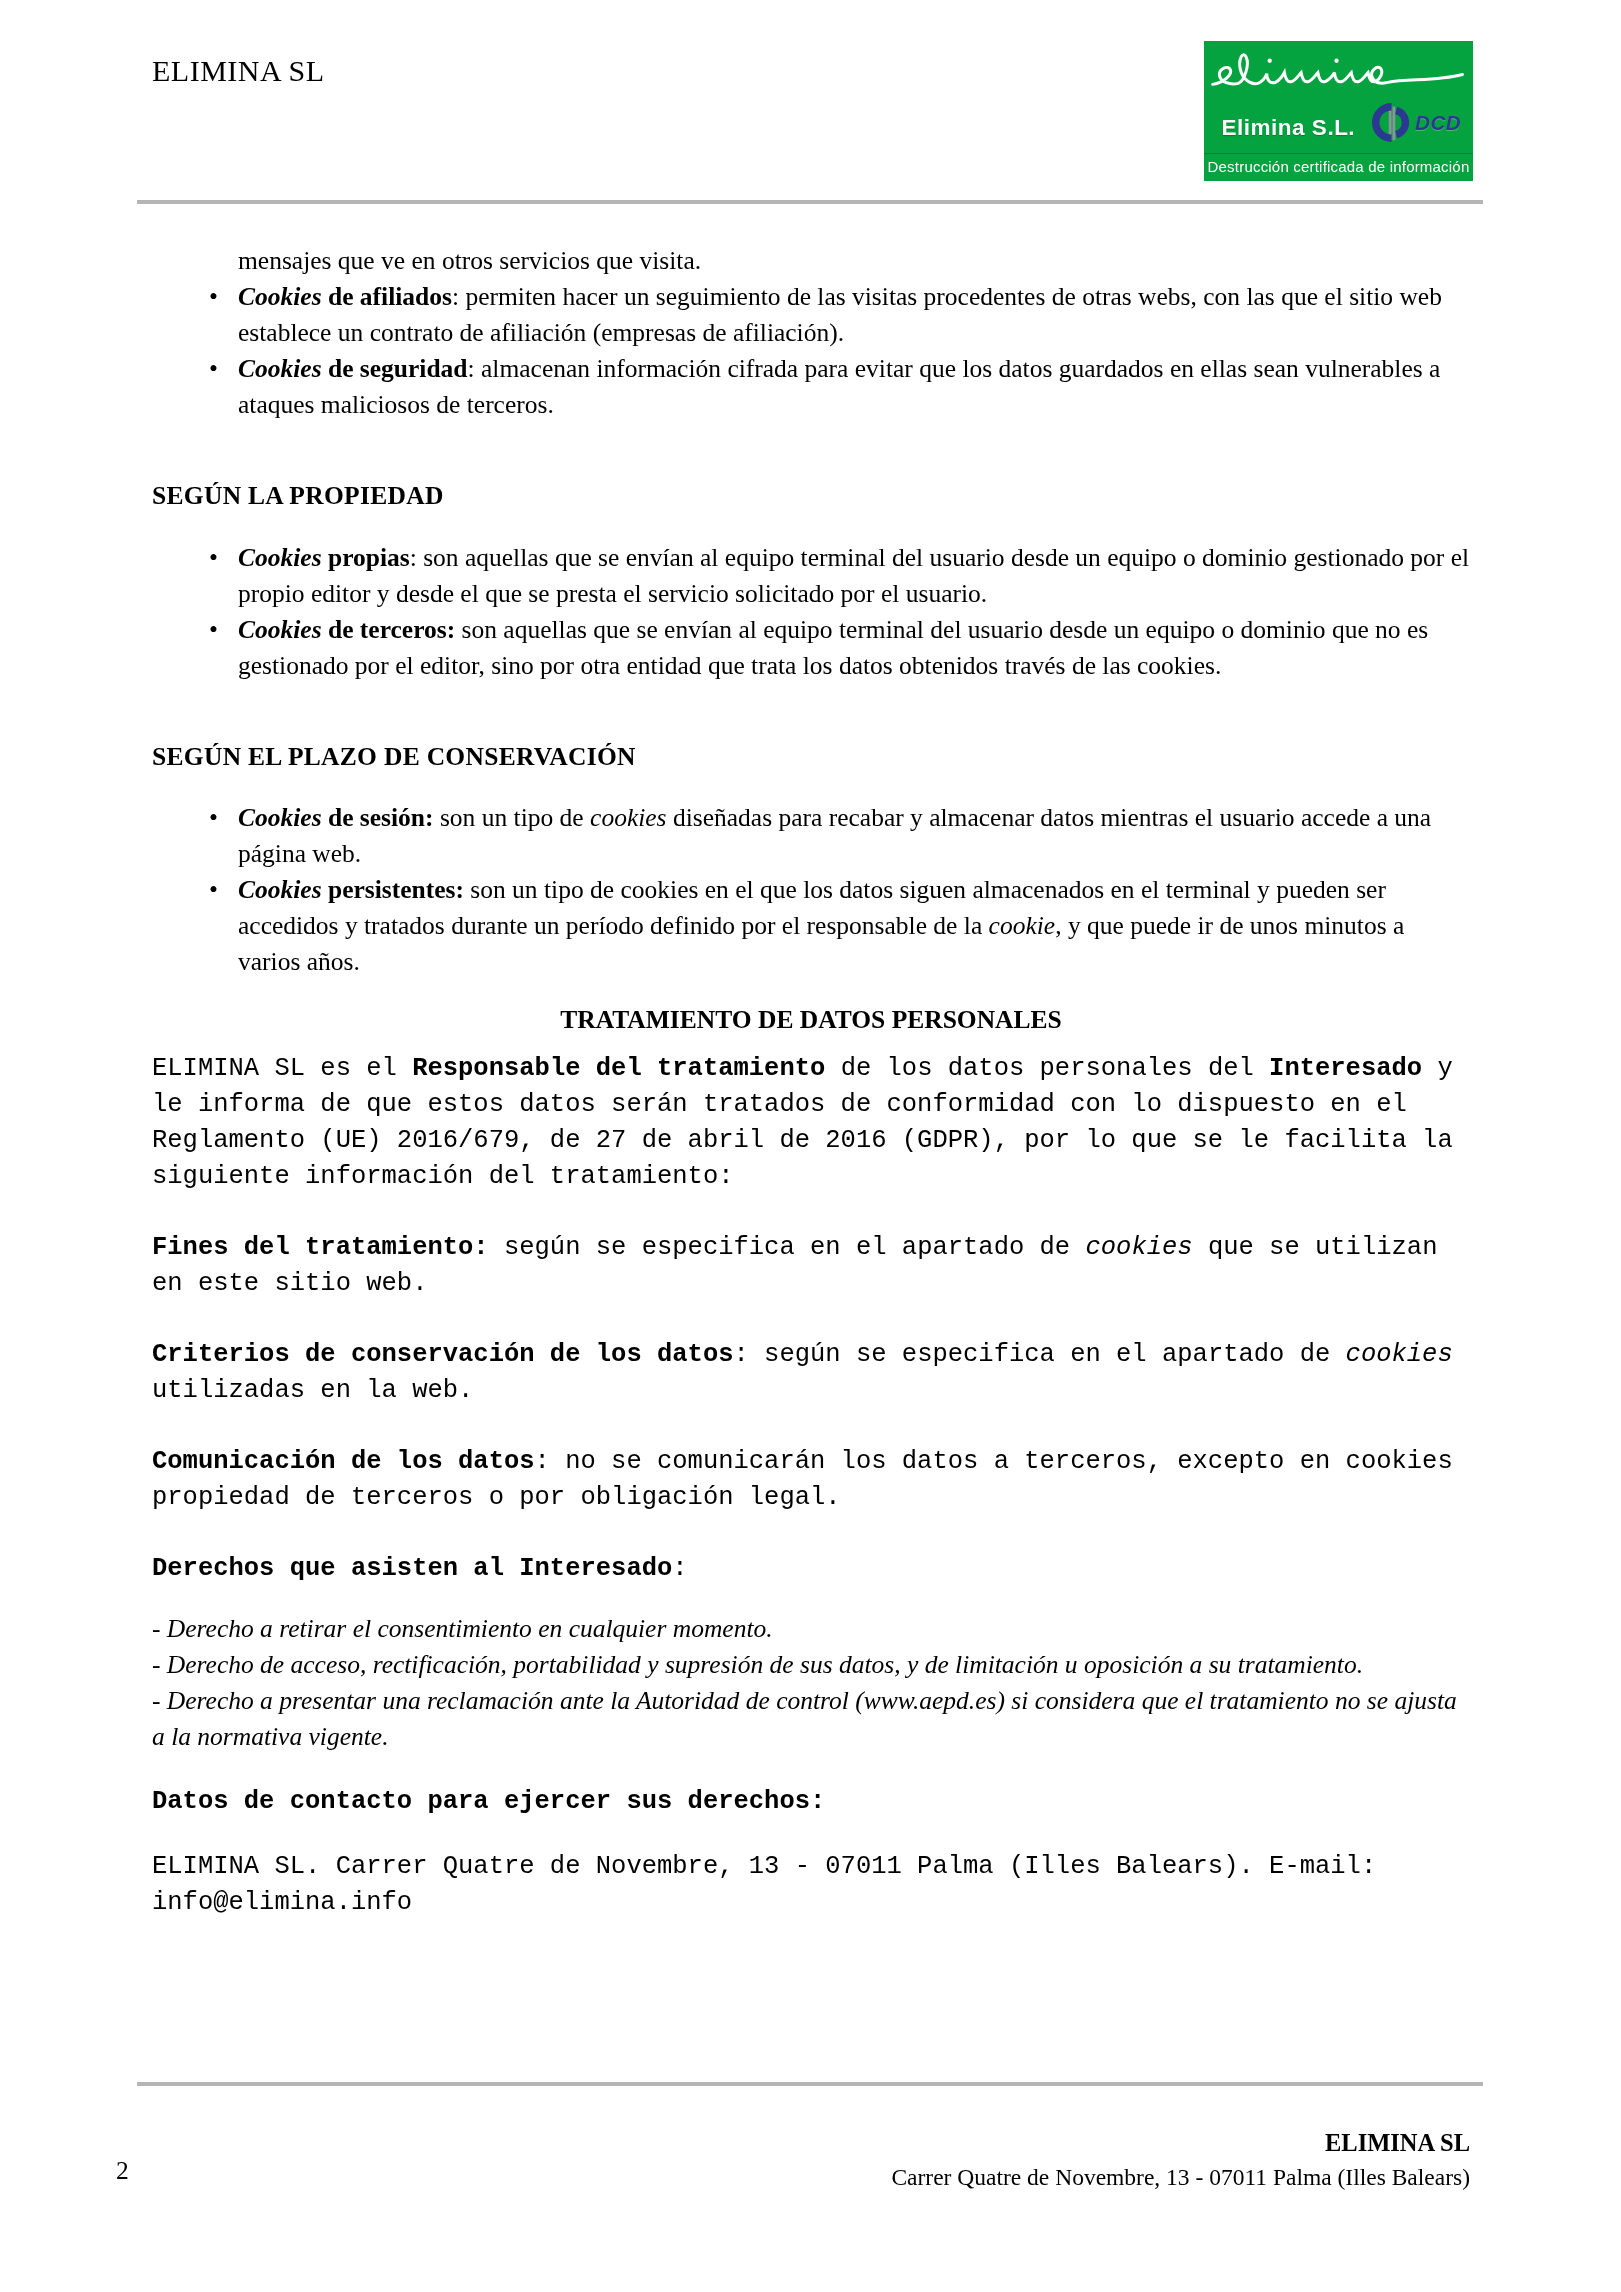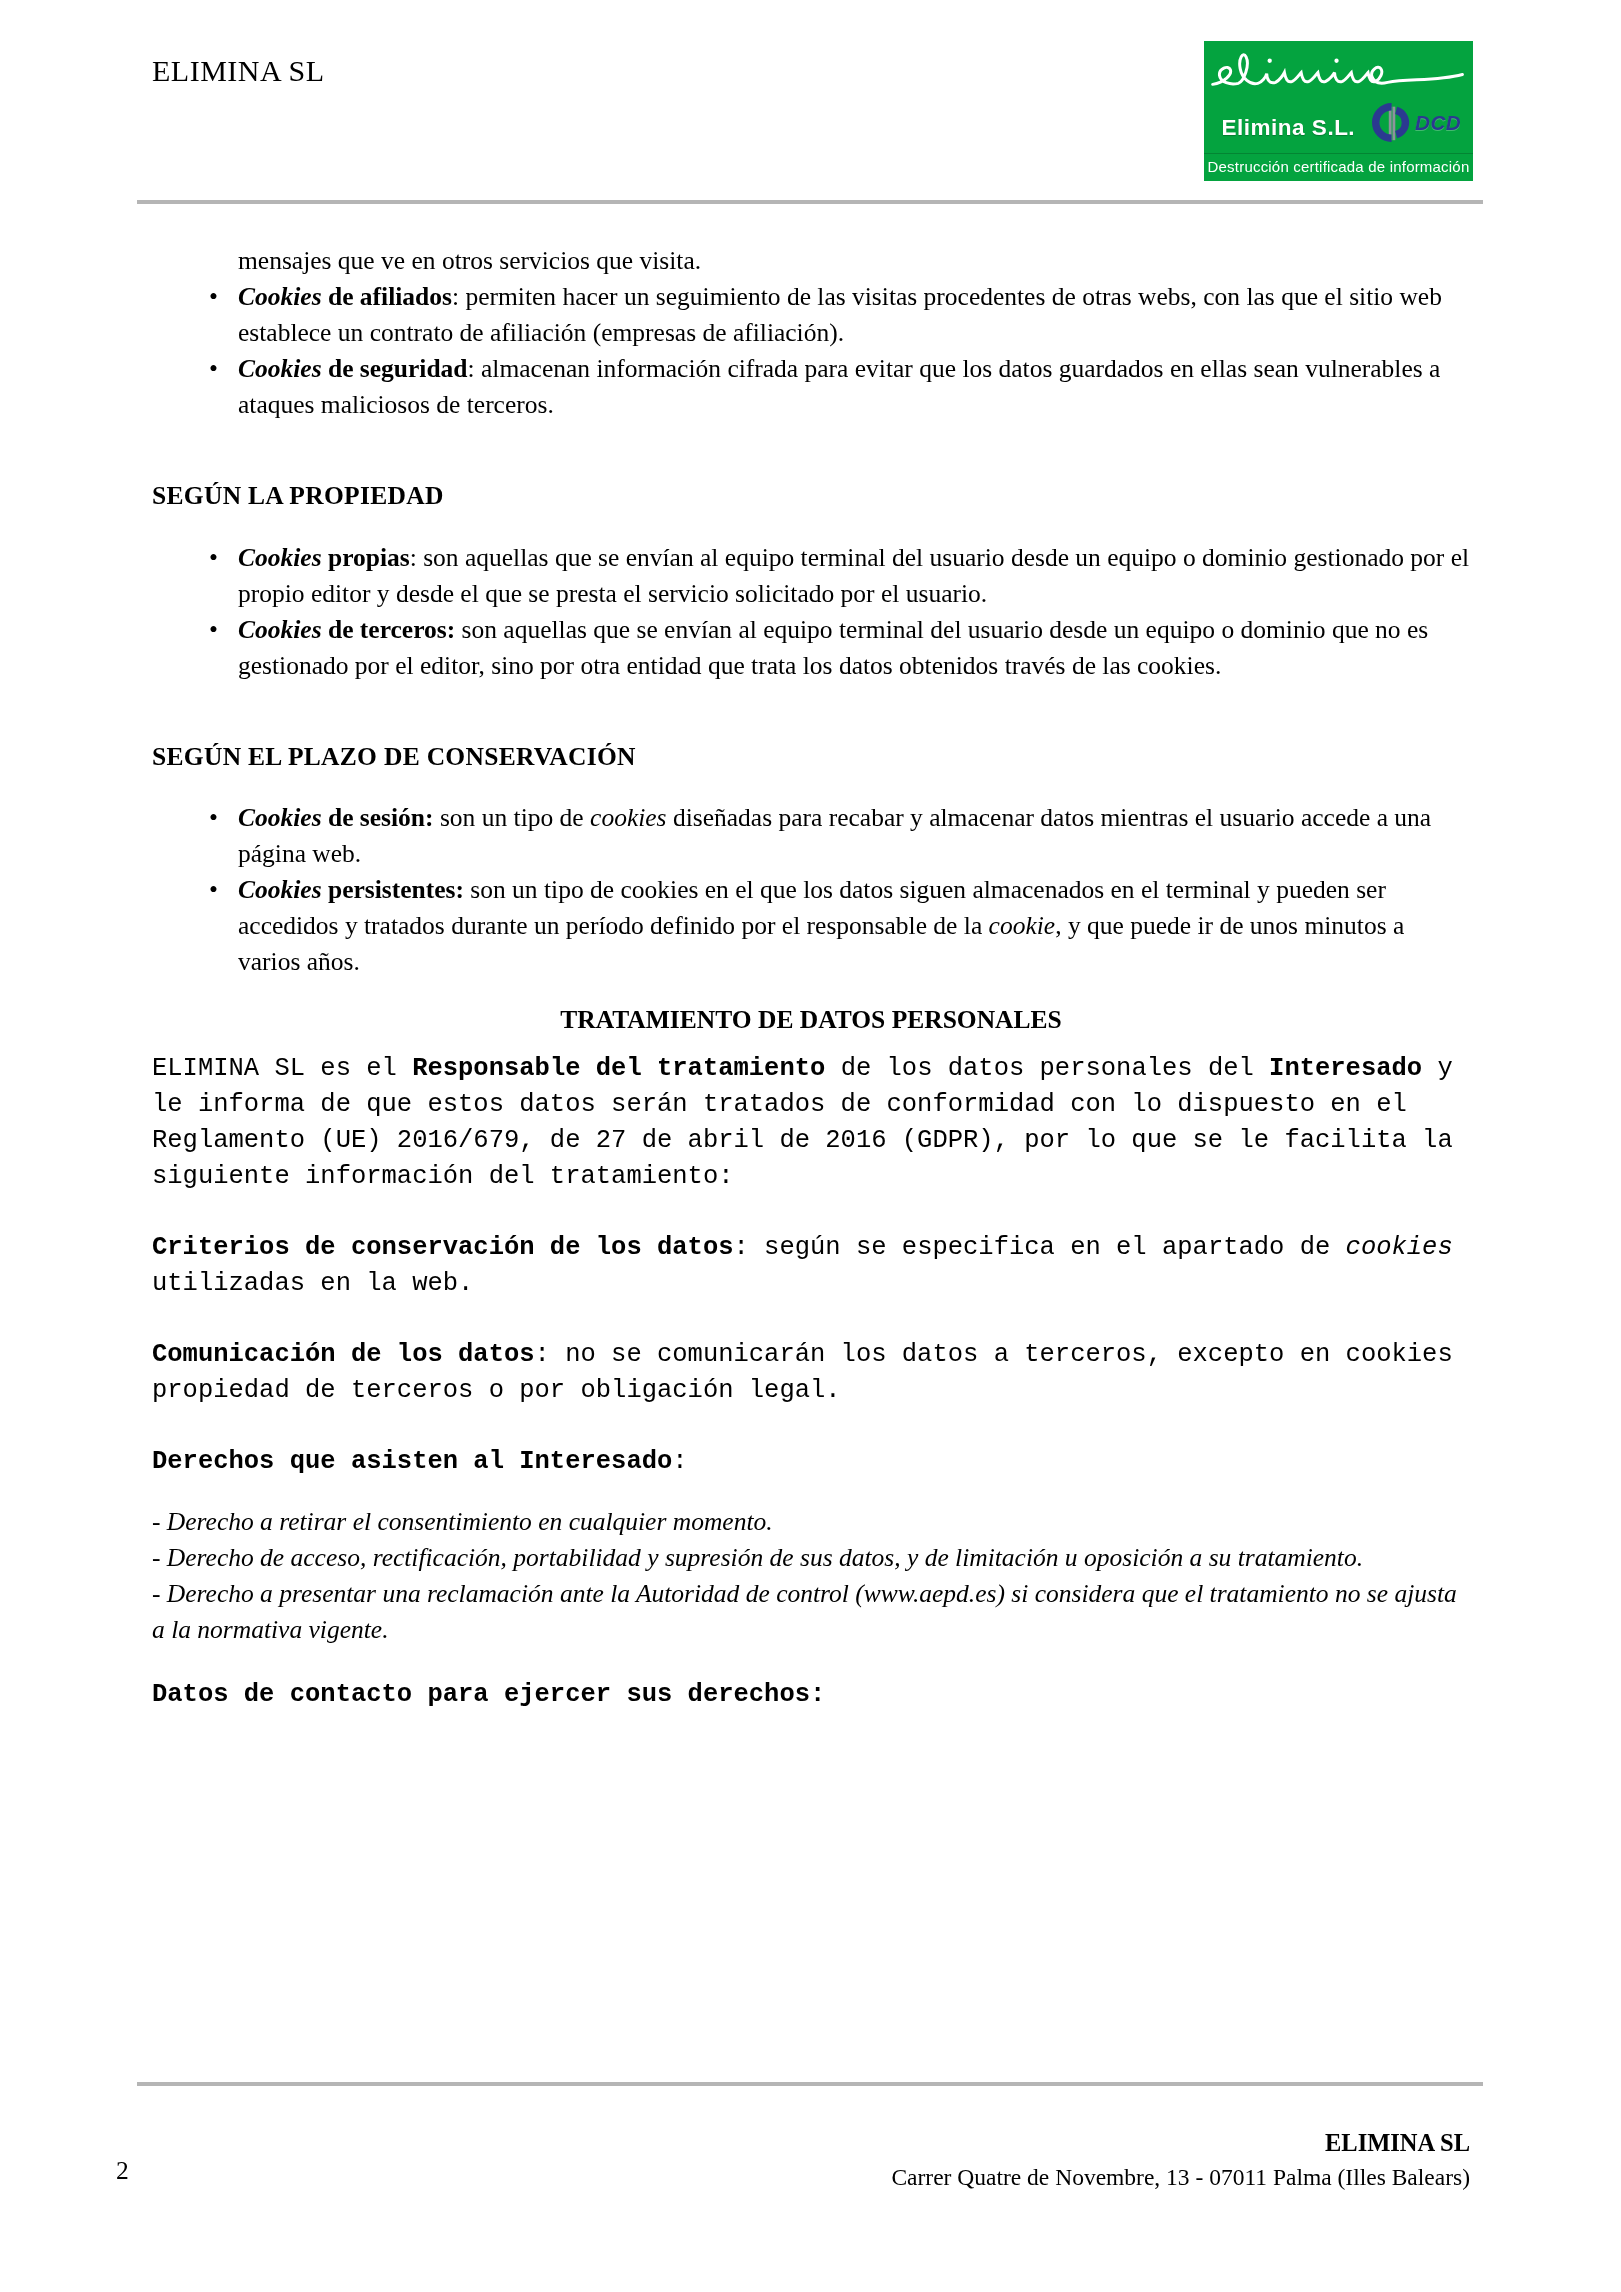--- a/index.html
+++ b/index.html
@@ -149,31 +149,33 @@
       </div>
       <div class="item">
         <span class="marker">•</span>
         <span><span class="run bi">Cookies</span><span class="run b"> persistentes:</span><span class="run "> son un tipo de cookies en el que los datos siguen almacenados en el terminal y pueden ser accedidos y tratados durante un período definido por el responsable de la </span><span class="run i">cookie</span><span class="run ">, y que puede ir de unos minutos a varios años.</span></span>
       </div>
     </div>
 
     <div class="center-head">TRATAMIENTO DE DATOS PERSONALES</div>
 
     <div class="para para-first"><span class="run ">ELIMINA SL es el </span><span class="run b">Responsable del tratamiento</span><span class="run "> de los datos personales del </span><span class="run b">Interesado</span><span class="run "> y le informa de que estos datos serán tratados de conformidad con lo dispuesto en el Reglamento (UE) 2016/679, de 27 de abril de 2016 (GDPR), por lo que se le facilita la siguiente información del tratamiento:</span></div>
+    <div class="para"><span class="run b">Fines del tratamiento:</span><span class="run "> según se especifica en el apartado de </span><span class="run i">cookies</span><span class="run "> que se utilizan en este sitio web.</span></div>
     <div class="para"><span class="run b">Criterios de conservación de los datos</span><span class="run ">: según se especifica en el apartado de </span><span class="run i">cookies</span><span class="run "> utilizadas en la web.</span></div>
     <div class="para"><span class="run b">Comunicación de los datos</span><span class="run ">: no se comunicarán los datos a terceros, excepto en cookies propiedad de terceros o por obligación legal.</span></div>
     <div class="para"><span class="run b">Derechos que asisten al Interesado</span><span class="run ">:</span></div>
 
     <div class="rights-block">
       <div>- Derecho a retirar el consentimiento en cualquier momento.</div>
       <div>- Derecho de acceso, rectificación, portabilidad y supresión de sus datos, y de limitación u oposición a su tratamiento.</div>
       <div>- Derecho a presentar una reclamación ante la Autoridad de control (www.aepd.es) si considera que el tratamiento no se ajusta a la normativa vigente.</div>
     </div>
 
     <div class="para" style="margin-top:29px;"><span class="run b">Datos de contacto para ejercer sus derechos:</span></div>
+    <div class="para" style="margin-top:29px;"><span class="run ">ELIMINA SL. Carrer Quatre de Novembre, 13 - 07011 Palma (Illes Balears). E-mail: info@elimina.info</span></div>
 
   </div>
 
   <div class="rule rule-bottom"></div>
   <div class="page-number">2</div>
   <div class="footer-right">
     <div class="footer-company">ELIMINA SL</div>
     <div>Carrer Quatre de Novembre, 13 - 07011 Palma (Illes Balears)</div>
   </div>
 

